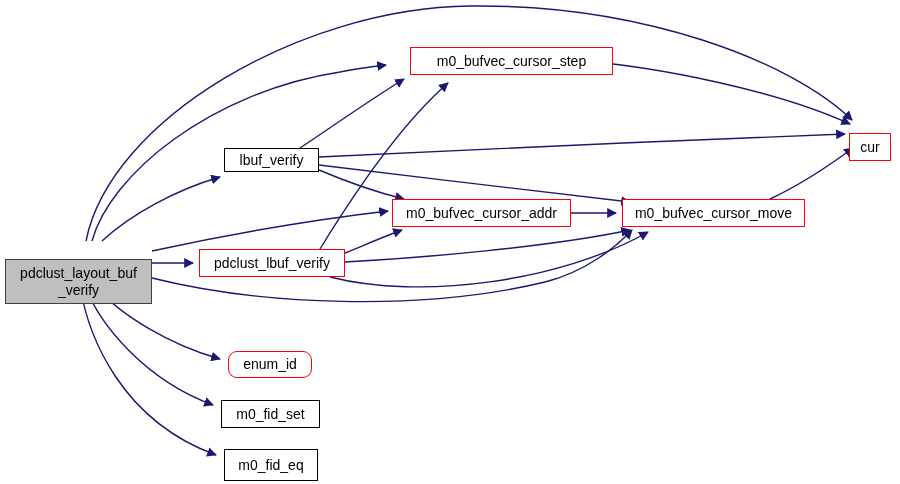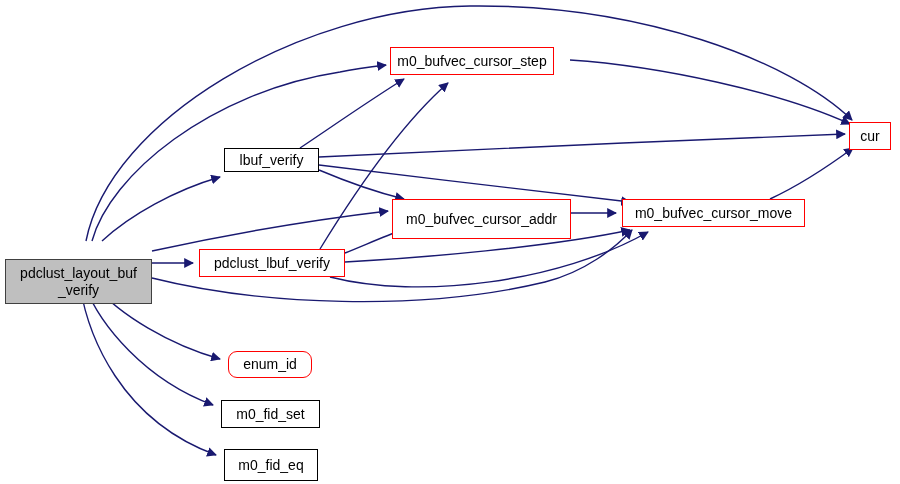--- a/index.html
+++ b/index.html
@@ -102,33 +102,33 @@
 
       <path d="M 330,277 C 420,300 560,282 648,232"></path>
     </g>
   </svg>
 
   <div class="node current" style="left:5px; top:241px; width:147px; height:45px;margin-top:18px;">
     <span class="node-label">pdclust_layout_buf
 _verify</span>
   </div>
 
-  <div class="node" style="left:390px; top:47px; width:164px; height:28px;">
+  <div class="node" style="left:410px; top:47px; width:203px; height:28px;">
     <span class="node-label">m0_bufvec_cursor_step</span>
   </div>
 
-  <div class="node" style="left:849px; top:122px; width:42px; height:28px;">
+  <div class="node" style="left:849px; top:133px; width:42px; height:28px;">
     <span class="node-label">cur</span>
   </div>
 
   <div class="node black" style="left:224px; top:148px; width:95px; height:24px;">
     <span class="node-label">lbuf_verify</span>
   </div>
 
-  <div class="node" style="left:392px; top:199px; width:179px; height:40px;">
+  <div class="node" style="left:392px; top:199px; width:179px; height:28px;">
     <span class="node-label">m0_bufvec_cursor_addr</span>
   </div>
 
   <div class="node" style="left:622px; top:199px; width:183px; height:28px;">
     <span class="node-label">m0_bufvec_cursor_move</span>
   </div>
 
   <div class="node" style="left:199px; top:249px; width:146px; height:28px;">
     <span class="node-label">pdclust_lbuf_verify</span>
   </div>

